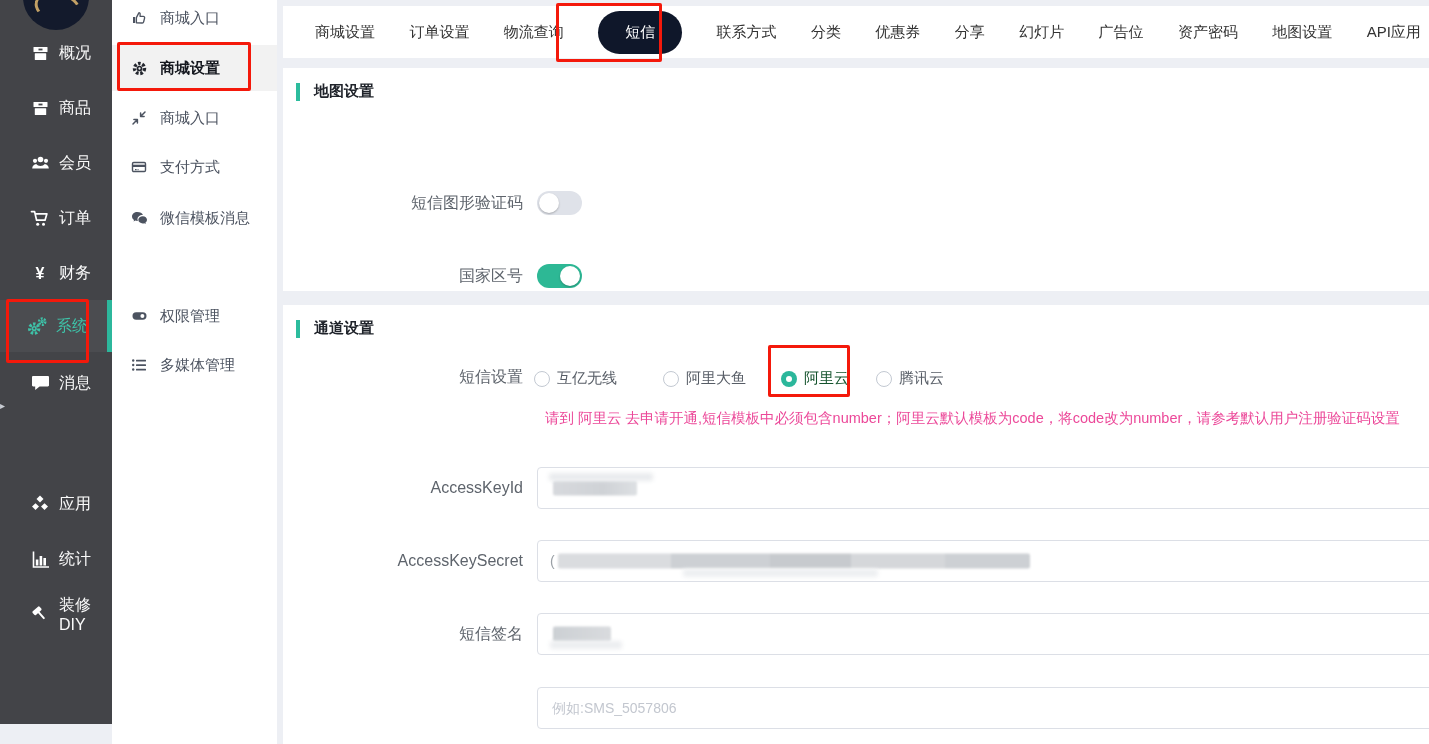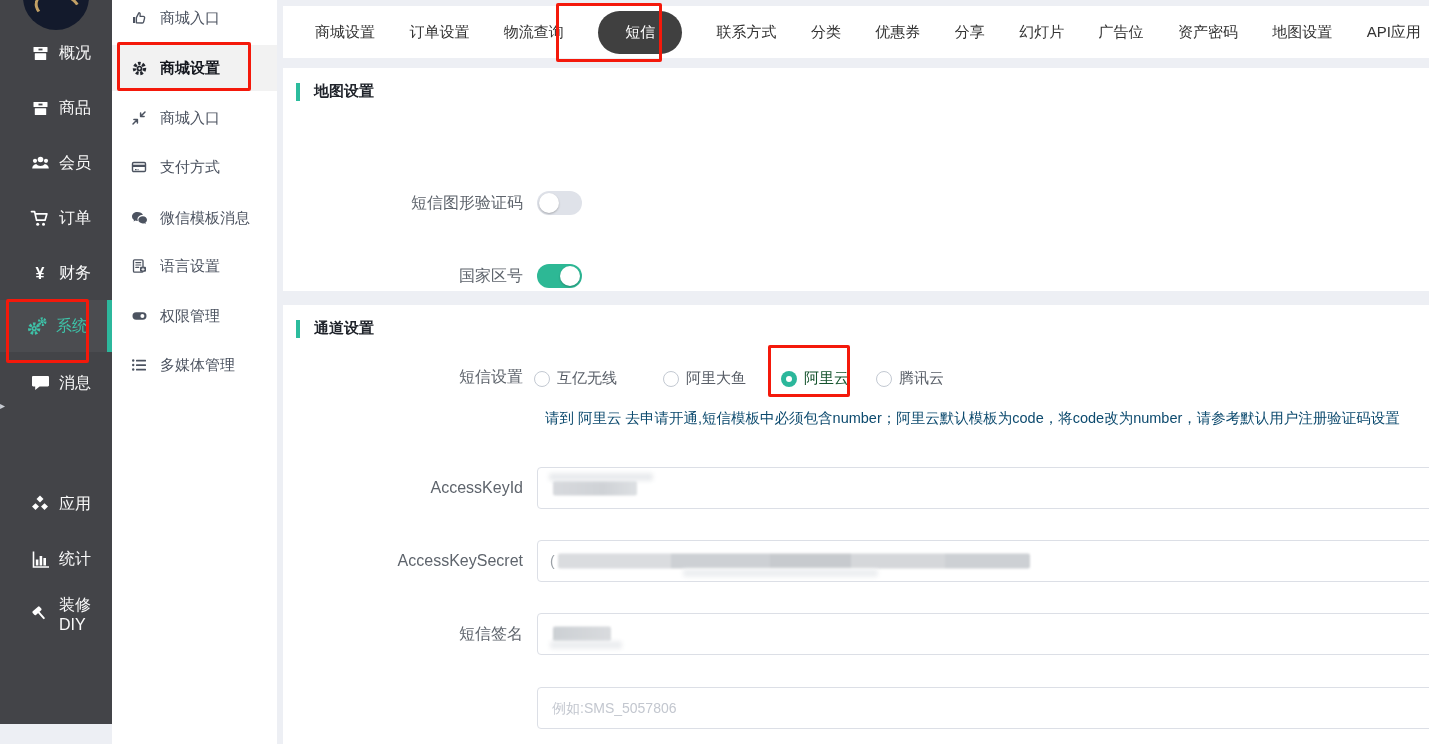--- a/index.html
+++ b/index.html
@@ -20,21 +20,21 @@
   .submenu{position:absolute;left:112px;top:0;width:165px;height:744px;background:#ffffff;z-index:4;}
   .m-item{position:absolute;left:0;width:165px;height:32px;display:flex;align-items:center;padding-left:17px;color:#4c5360;font-size:15px;cursor:pointer;}
   .m-item .mic{width:20px;height:18px;margin-right:11px;display:flex;align-items:center;justify-content:center;flex:none;}
   .m-item.active{height:46px;background:#f2f2f2;color:#15181f;font-weight:bold;}
 
   
   .content{position:absolute;left:277px;top:0;right:0;height:744px;}
   .card{position:absolute;left:6px;right:-4px;background:#fff;}
   .tabbar{top:6px;height:52px;display:flex;align-items:center;justify-content:space-between;padding:0 12px 0 32px;}
   .tab{font-size:15px;color:#333;white-space:nowrap;cursor:pointer;}
-  .tab.active{background:#404040;color:#fff;border-radius:23px;padding:12px 27px;}
+  .tab.active{background:#0f172a;color:#fff;border-radius:23px;padding:12px 27px;}
   .card-basic{top:68px;height:223px;}
   .card-channel{top:305px;bottom:0;}
   .sec-head{position:absolute;left:0;top:14px;display:flex;align-items:center;}
   .sec-bar{width:4px;height:18px;background:#2cbc9d;margin-left:13px;}
   .sec-title{margin-left:14px;font-size:15px;font-weight:bold;color:#20242b;}
 
   .flabel{position:absolute;left:0;width:240px;text-align:right;font-size:16px;color:#5e646c;white-space:nowrap;}
 
   
   .sw{position:absolute;left:254px;width:45px;height:24px;border-radius:12px;cursor:pointer;}
@@ -46,21 +46,21 @@
 
   
   .ropt{position:absolute;display:flex;align-items:center;cursor:pointer;text-align:center;}
   .rc{width:16px;height:16px;border-radius:50%;flex:none;margin-right:7px;}
   .ropt .rc{background:#fff;border:1px solid #c3c9d2;}
   .ropt.sel .rc{background:#2bb79b;border:none;position:relative;}
   .ropt.sel .rc::after{content:"";position:absolute;left:5px;top:5px;width:6px;height:6px;border-radius:50%;background:#fff;}
   .rlabel{font-size:15px;color:#575d66;white-space:nowrap;}
   .ropt.sel .rlabel{color:#14532d;}
 
-  .help{position:absolute;left:262px;top:104px;font-size:14.5px;color:#0c4a6e;white-space:nowrap;}
+  .help{position:absolute;left:262px;top:104px;font-size:14.5px;color:#ec4899;white-space:nowrap;}
 
   
   .frow{position:absolute;left:0;right:0;height:42px;}
   .frow .flabel{top:50%;transform:translateY(-50%);}
   .finput{position:absolute;left:254px;top:0;width:1015px;height:42px;border:1px solid #dcdfe6;border-radius:4px;background:#fff;}
   .finput input{position:absolute;inset:0;width:100%;height:100%;border:none;outline:none;background:transparent;padding:0 14px;font-size:14px;color:#333;}
   .finput input::placeholder{color:#c3c7cf;}
   .redact,.redact2{position:absolute;border-radius:2px;pointer-events:none;}
   .redact{top:50%;transform:translateY(-50%);height:15px;filter:blur(1.3px);}
   .redact2{height:8px;filter:blur(2.2px);}
@@ -245,31 +245,20 @@
     <div class="m-item" style="top:202px">
       <span class="mic">
         <svg width="17" height="15" viewBox="0 0 17 15" fill="#4c5360">
             <path d="M6.3 1C3.3 1 1 3 1 5.5c0 1.4.8 2.7 2 3.5l-.4 1.6 1.8-1c.6.2 1.2.3 1.9.3h.6c-.3-.5-.4-1-.4-1.5 0-2.4 2.2-4.3 5-4.3h.4C11.4 2.3 9.1 1 6.3 1z"></path>
             <path d="M11.8 5.2c-2.5 0-4.5 1.6-4.5 3.6s2 3.6 4.5 3.6c.5 0 1-.1 1.5-.2l1.5.8-.4-1.3c1-.7 1.6-1.7 1.6-2.9 0-2-1.9-3.6-4.2-3.6z"></path>
           </svg>
       </span>
       <span>微信模板消息</span>
     </div>
 
-    <div class="m-item" style="top:250px">
-      <span class="mic">
-        <svg width="16" height="16" viewBox="0 0 16 16">
-            <rect x="2.5" y="1.8" width="9.5" height="12.4" rx="1" fill="none" stroke="#4c5360" stroke-width="1.3"></rect>
-            <path d="M4.8 4.6h5M4.8 7h5M4.8 9.4h3" stroke="#4c5360" stroke-width="1.1" stroke-linecap="round"></path>
-            <rect x="9" y="8.8" width="6" height="5" rx="1" fill="#4c5360"></rect>
-            <path d="M10.4 11.3h3.2M12 9.8v3" stroke="#fff" stroke-width="1"></path>
-          </svg>
-      </span>
-      <span>语言设置</span>
-    </div>
 
     <div class="m-item" style="top:300px">
       <span class="mic">
         <svg width="17" height="16" viewBox="0 0 17 16">
             <rect x="1.5" y="4.3" width="14" height="7.4" rx="3.7" fill="#4c5360"></rect>
             <circle cx="11.4" cy="8" r="2" fill="#fff"></circle>
           </svg>
       </span>
       <span>权限管理</span>
     </div>

